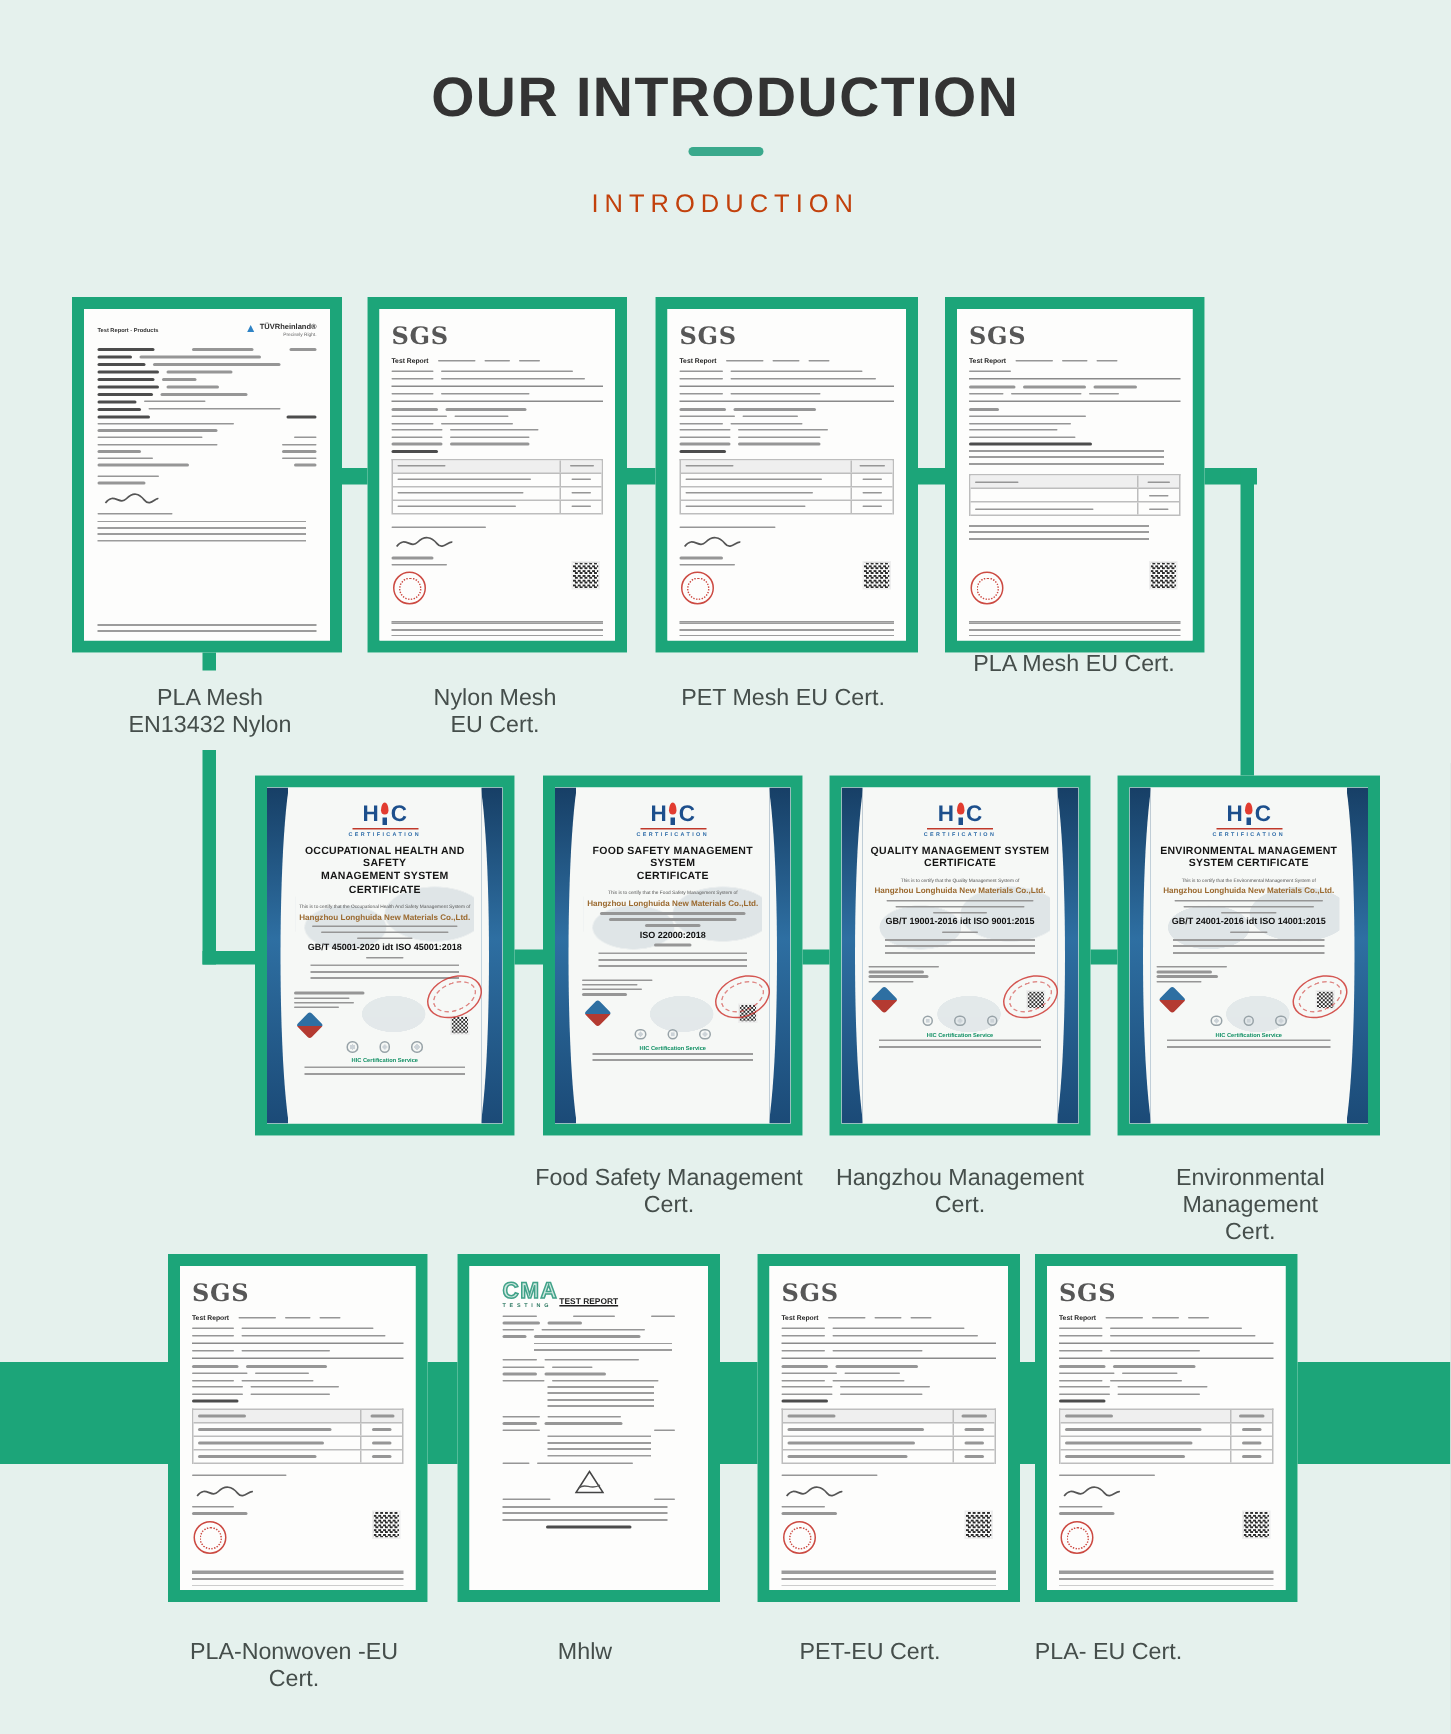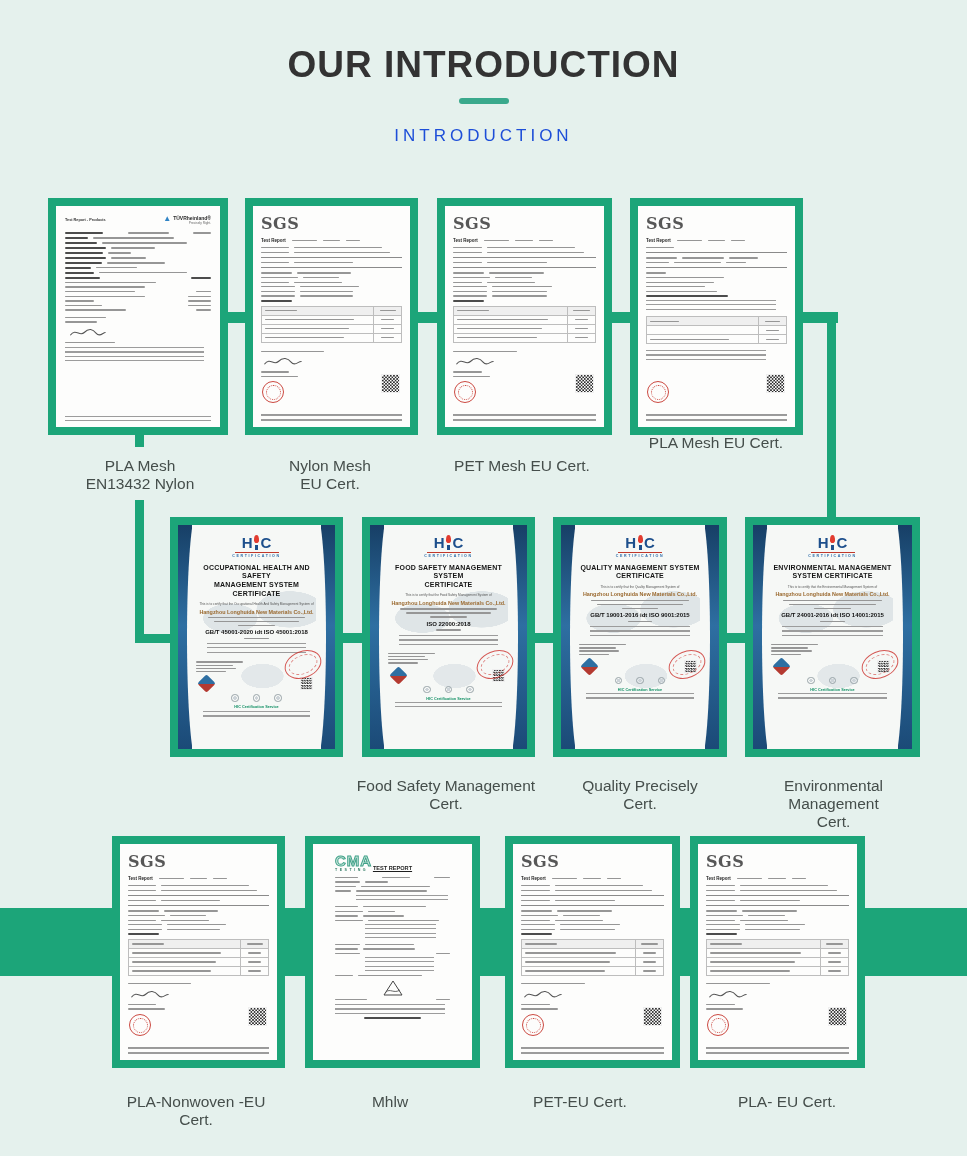--- a/index.html
+++ b/index.html
@@ -9,21 +9,21 @@
   *{box-sizing:border-box}
   body{margin:0;background:#cfe0da;font-family:"Liberation Sans",sans-serif}
   .canvas{position:relative;width:967px;height:1156px;background:var(--bg);overflow:hidden;font-family:"Liberation Sans",sans-serif}
 
   
   .title{position:absolute;top:44px;left:0;right:0;margin:0;text-align:center;
     font-size:37px;font-weight:bold;letter-spacing:1px;color:var(--ink)}
   .divider{position:absolute;top:98px;left:50%;transform:translateX(-50%);width:50px;height:6px;
     background:var(--divider);border-radius:3px}
   .subtitle{position:absolute;top:126px;left:0;right:0;text-align:center;
-    font-size:17px;letter-spacing:4px;color:#1d4ed8}
+    font-size:17px;letter-spacing:4px;color:#c2410c}
 
   
   .conn{position:absolute;background:var(--green);z-index:1}
 
   
   .cert{position:absolute;margin:0;border:8px solid var(--green);background:#fff;z-index:2}
   .page{position:relative;width:100%;height:100%;overflow:hidden;background:#fdfdfc}
 
   
   .caption{position:absolute;z-index:3;text-align:center;font-size:15.5px;line-height:18px;color:var(--cap)}
@@ -781,21 +781,21 @@
       </div>
       <span class="stamp-oval"></span>
     </div>
   </figure>
 
   <div class="caption" style="left:356px;top:777px;width:180px">
     <div>Food Safety Management</div>
       <div>Cert.</div>
   </div>
   <div class="caption" style="left:550px;top:777px;width:180px">
-    <div>Quality Precisely</div>
+    <div>Hangzhou Management</div>
       <div>Cert.</div>
   </div>
   <div class="caption" style="left:741px;top:777px;width:185px">
     <div>Environmental Management</div>
       <div>Cert.</div>
   </div>
 
   <figure class="cert" style="left:112px;top:836px;width:173px;height:232px">
     <div class="page sgs-page">
       <div class="sgs-logo">SGS</div>
@@ -1171,18 +1171,18 @@
       <div>Cert.</div>
   </div>
   <div class="caption" style="left:300px;top:1093px;width:180px">
     <div>Mhlw</div>
       <div></div>
   </div>
   <div class="caption" style="left:490px;top:1093px;width:180px">
     <div>PET-EU Cert.</div>
       <div></div>
   </div>
-  <div class="caption" style="left:697px;top:1093px;width:180px">
+  <div class="caption" style="left:649px;top:1093px;width:180px">
     <div>PLA- EU Cert.</div>
       <div></div>
   </div>
 
 </div>
 
 </body></html>

